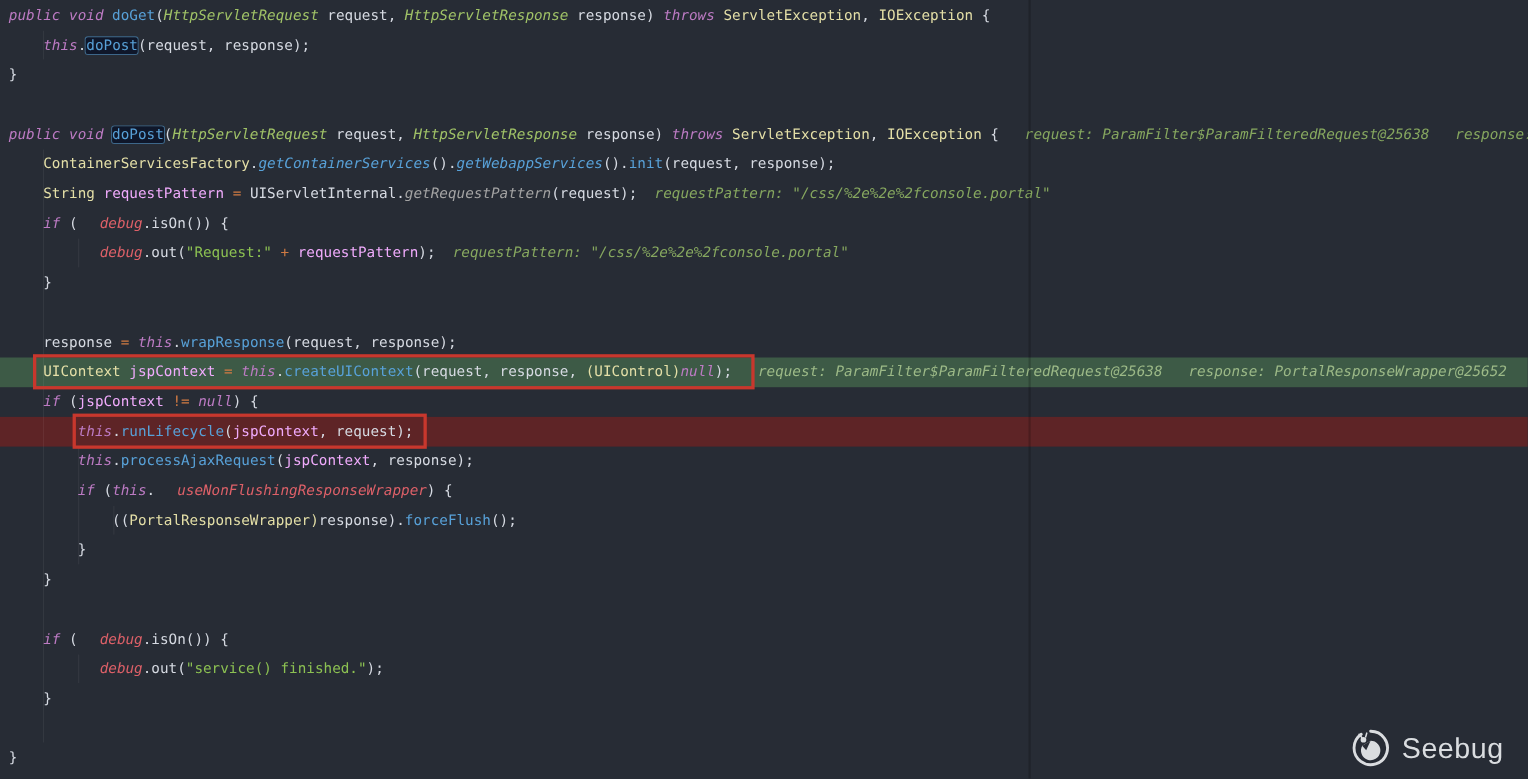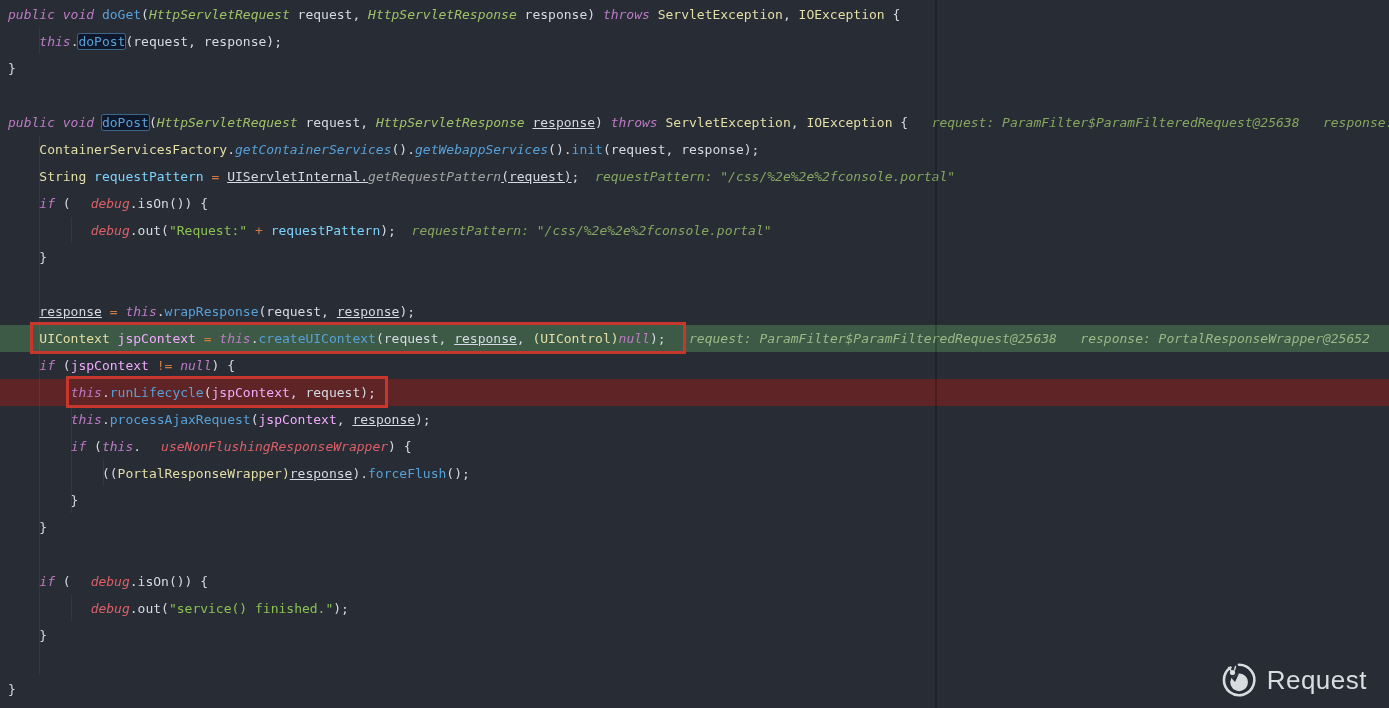--- a/index.html
+++ b/index.html
@@ -11,26 +11,26 @@
   .line.exec{background:#3d5a46;}
   .line.break{background:#5e2426;}
   
   .kw{color:#bd7bc4;font-style:italic;}
   .cg{color:#a0c267;font-style:italic;}
   .cy{color:#e4dfa7;}
   .m{color:#58a1d8;}
   .ms{color:#58a1d8;font-style:italic;}
   .mp{color:#a3a3a3;font-style:italic;}
   .fl{color:#dd6068;font-style:italic;margin-left:20px;}
-  .vo{color:#7dd3fc;}
+  .vo{color:#f0abfc;}
   .vy{color:#f0abfc;}
   .st{color:#8cc152;}
   .op{color:#cf7a43;}
   .tx{color:#d6dae2;}
-  .un{text-decoration:underline;}
+  .un{}
   .dbg{color:#86a75f;font-style:italic;}
   .exec .dbg{color:#9cb987;}
   .hl{background:#0f172a;box-shadow:0 0 0 1px #3d678a;border-radius:2px;}
   
   .vguide{position:absolute;top:0;bottom:0;left:935px;width:2px;background:rgba(0,0,0,0.20);z-index:3;}
   .iguide{position:absolute;width:1px;background:rgba(255,255,255,0.06);z-index:2;}
   .redbox{position:absolute;border:3px solid #c8372d;z-index:4;}
   #logo{position:absolute;right:22px;bottom:8px;display:flex;align-items:center;gap:8px;z-index:5;}
   #logo .brand{color:#dadde0;font-family:"Liberation Sans","DejaVu Sans",sans-serif;
                font-size:26px;letter-spacing:0.5px;}
@@ -56,16 +56,16 @@
 
   <div id="logo">
     <svg width="40" height="40" viewBox="0 0 40 40">
       <path d="M 11.5 7.5 A 15.2 15.2 0 1 0 20 4.8" fill="none" stroke="#dadde0" stroke-width="2.6" stroke-linecap="round"></path>
       <path d="M 20 13.5 A 8.8 8.8 0 1 1 12.4 18 Z" fill="#dadde0"></path>
       <path d="M 20 13.5 L 16 22 L 12.4 18 Z" fill="#272c35"></path>
       <circle cx="13.5" cy="12.5" r="2.6" fill="#dadde0"></circle>
       <line x1="12" y1="10.5" x2="9.5" y2="7.5" stroke="#dadde0" stroke-width="1.4" stroke-linecap="round"></line>
       <line x1="15.5" y1="10" x2="16.5" y2="6.5" stroke="#dadde0" stroke-width="1.4" stroke-linecap="round"></line>
     </svg>
-    <span class="brand">Request</span>
+    <span class="brand">Seebug</span>
   </div>
 
 </div>
 
 </body></html>

